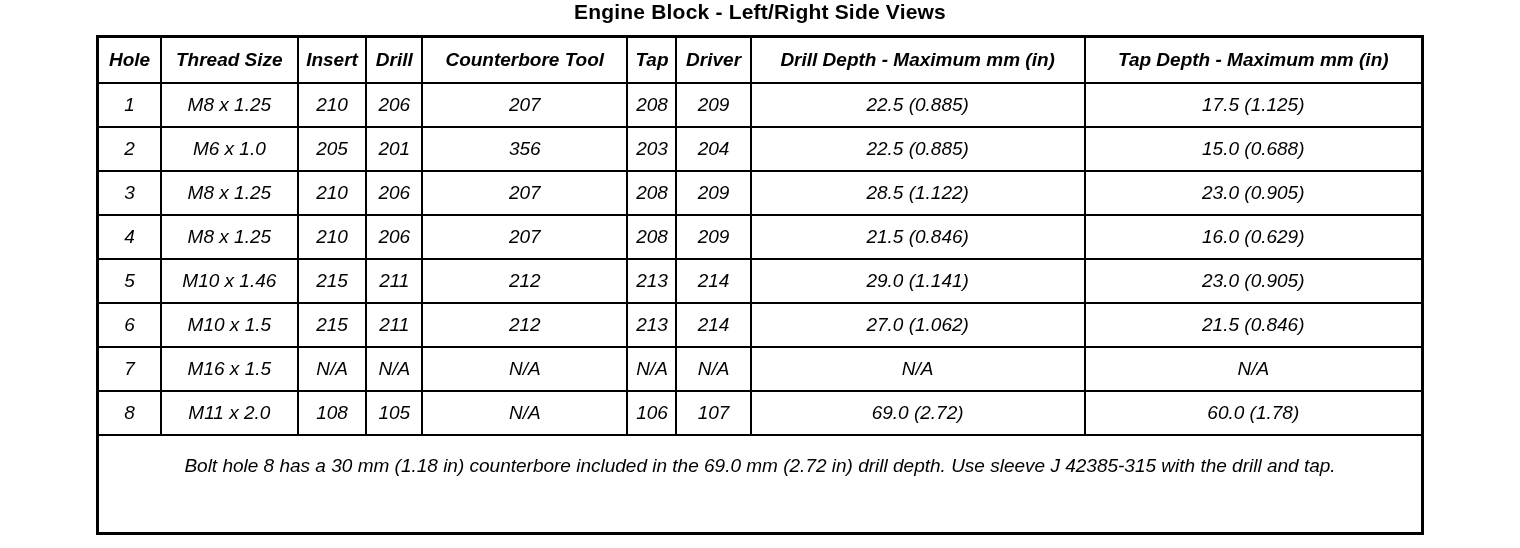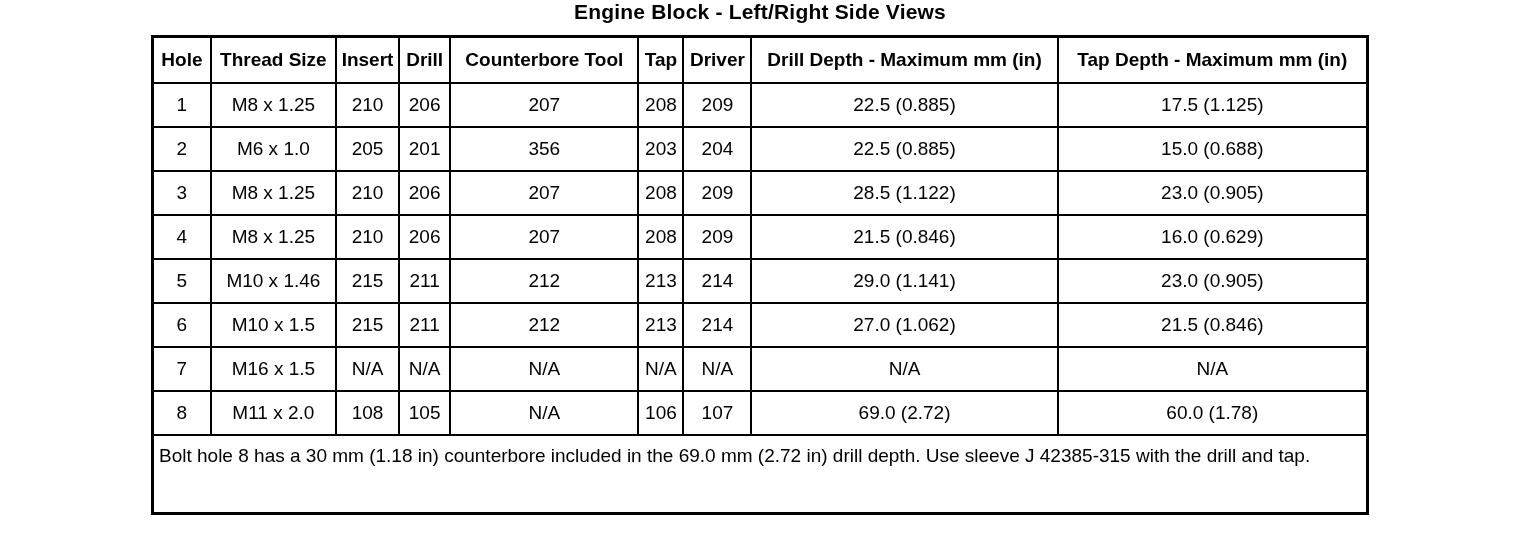--- a/index.html
+++ b/index.html
@@ -18,24 +18,25 @@
   }
   .title {
     text-align: center;
     font-weight: bold;
     font-size: 21px;
     letter-spacing: 0.2px;
   }
   table.spec {
     border-collapse: collapse;
     table-layout: fixed;
-    width: 1218px;
+    width: 1328px;
     margin: 11px auto 0 auto;
     border: 3px solid #000000;
     background: #ffffff;
+    font-style: italic;
   }
   table.spec th, table.spec td {
     border: 2px solid #000000;
     font-size: 19px;
     text-align: center;
     vertical-align: middle;
     padding: 2px 4px;
     overflow: hidden;
     white-space: nowrap;
   }
@@ -44,25 +45,25 @@
     height: 40px;
   }
   table.spec td.group-cell {
     height: 31px;
     font-weight: normal;
   }
   table.spec tbody td {
     height: 38px;
   }
   table.spec td.footnote-cell {
-    text-align: left;
+    text-align: center;
     white-space: normal;
     height: 62px;
     vertical-align: top;
-    padding: 7px 5px;
+    padding: 17px 5px;
     line-height: 1.35;
     margin-top: 40px;
   }
   
   col.c-hole   { width: 4.8%; }
   col.c-thread { width: 10.3%; }
   col.c-insert { width: 5.2%; }
   col.c-drill  { width: 4.2%; }
   col.c-cbore  { width: 15.5%; }
   col.c-tap    { width: 3.7%; }

